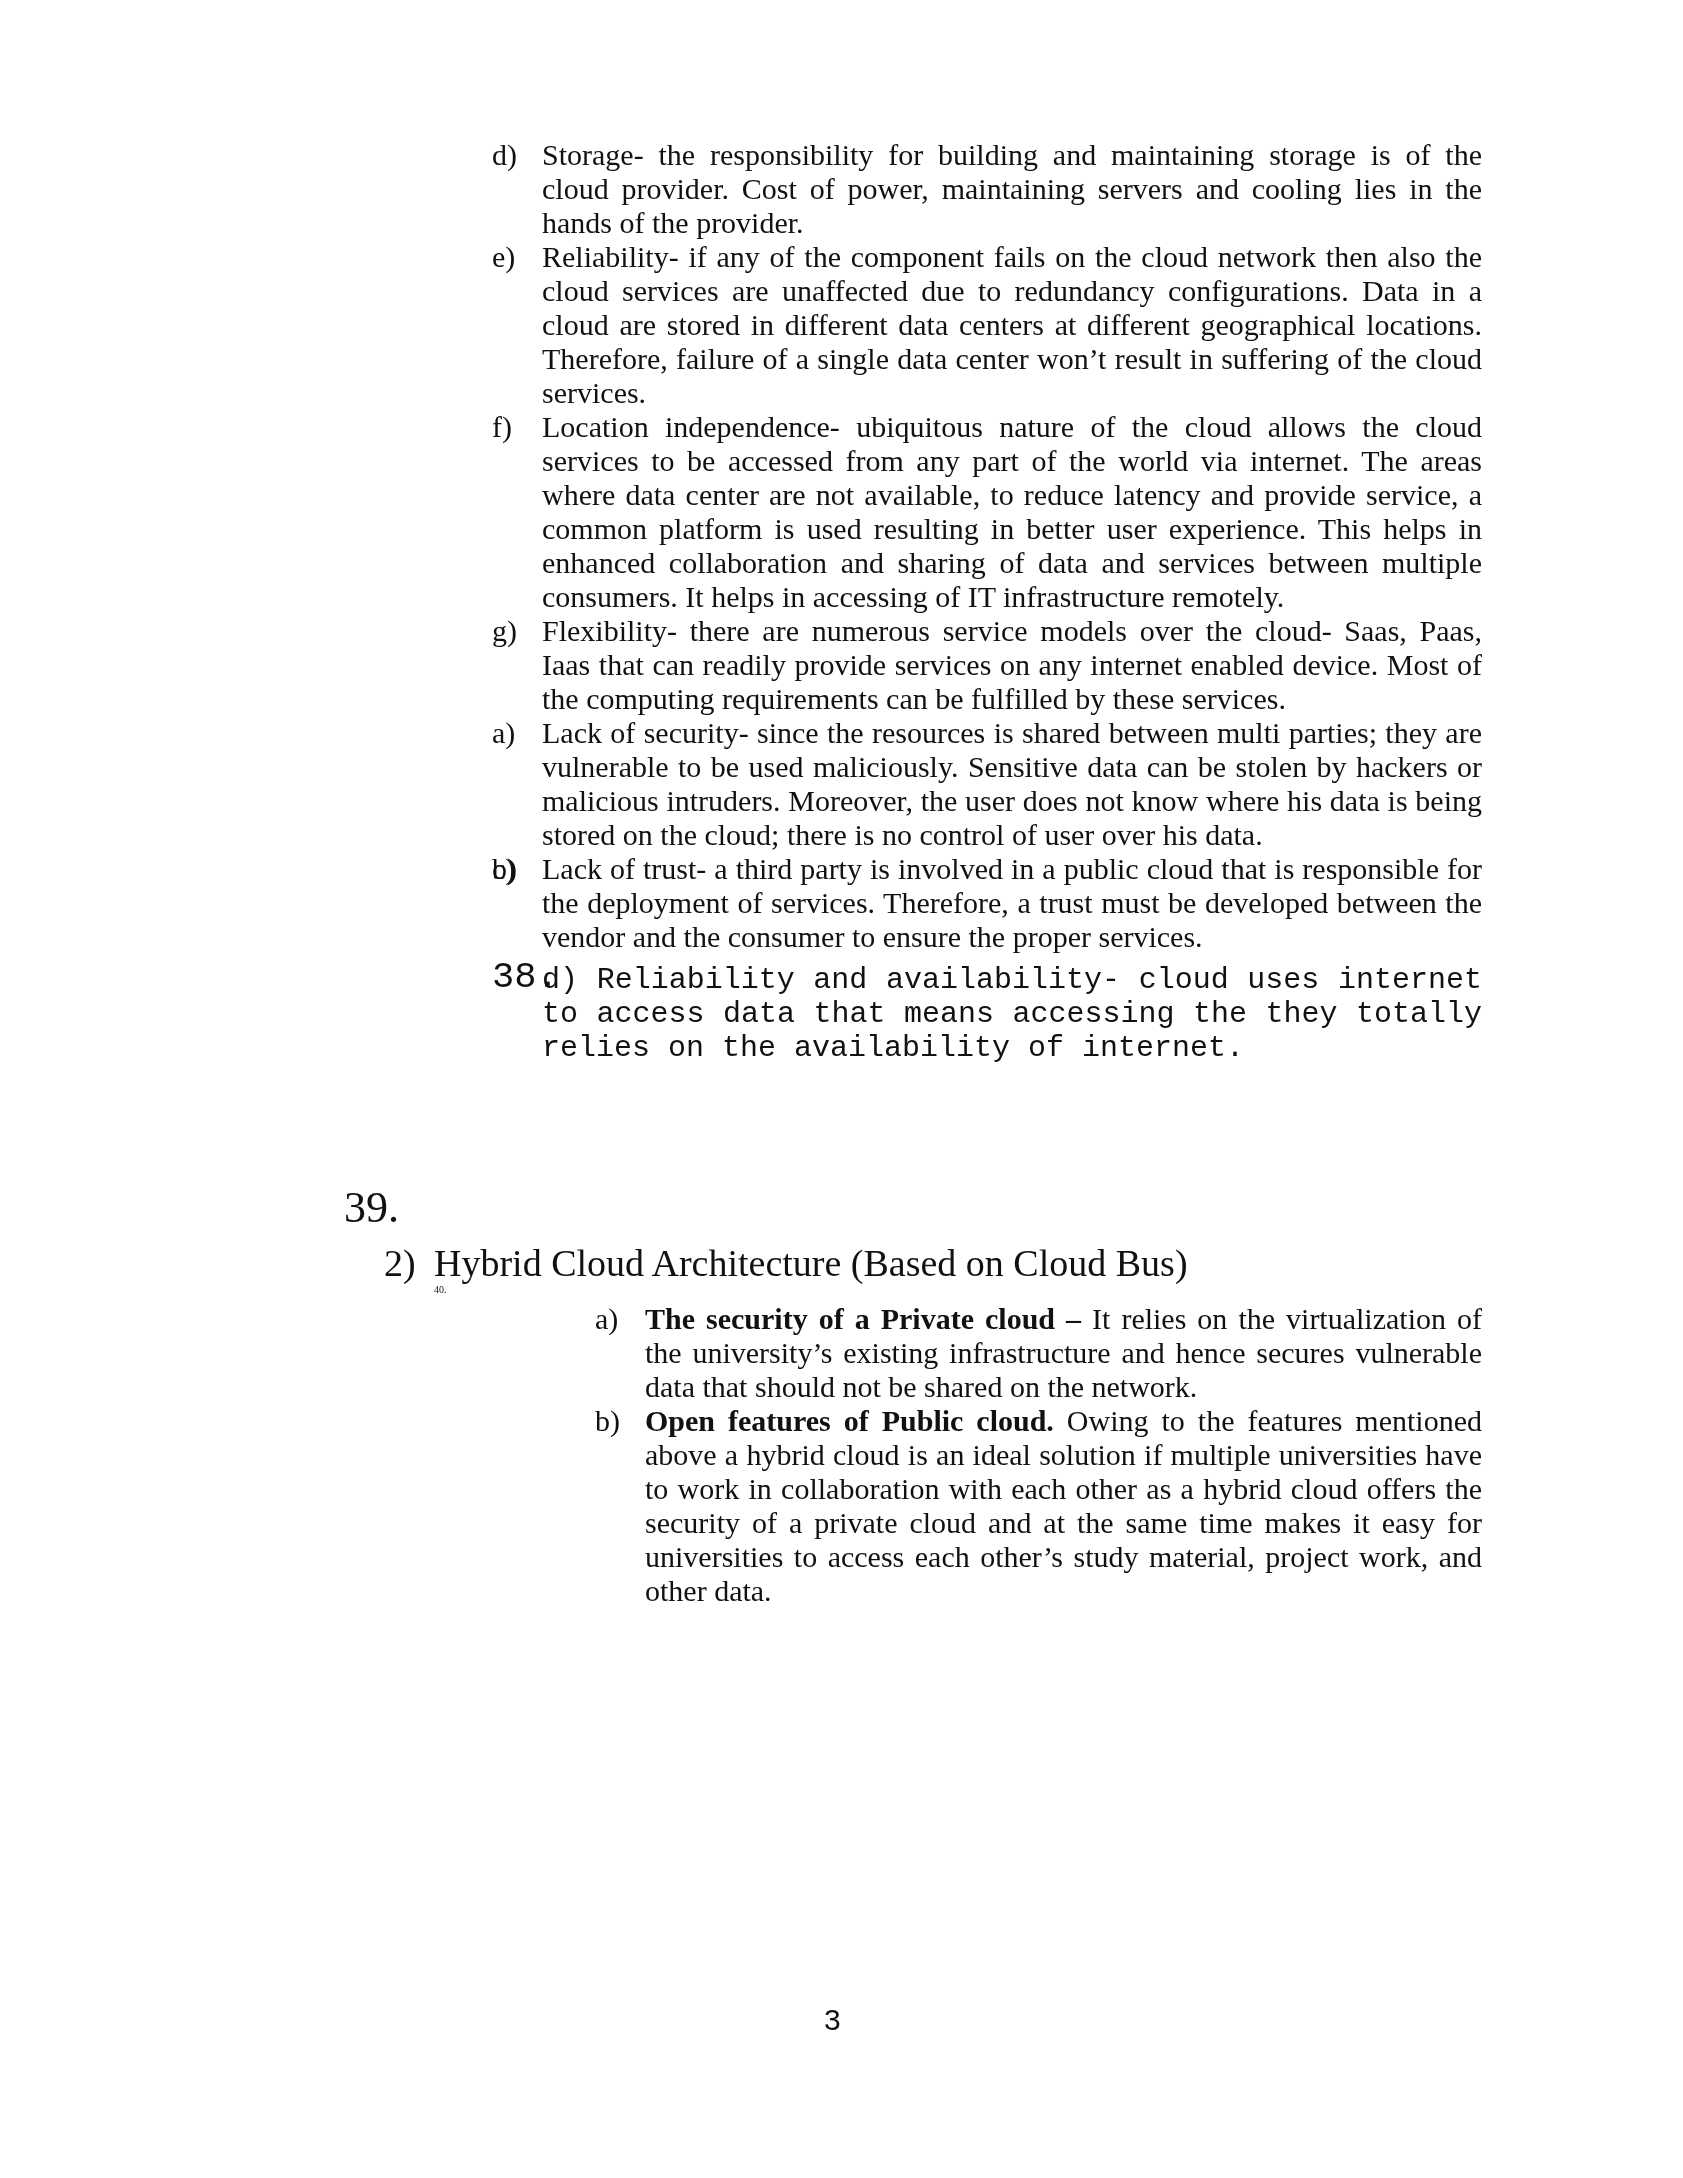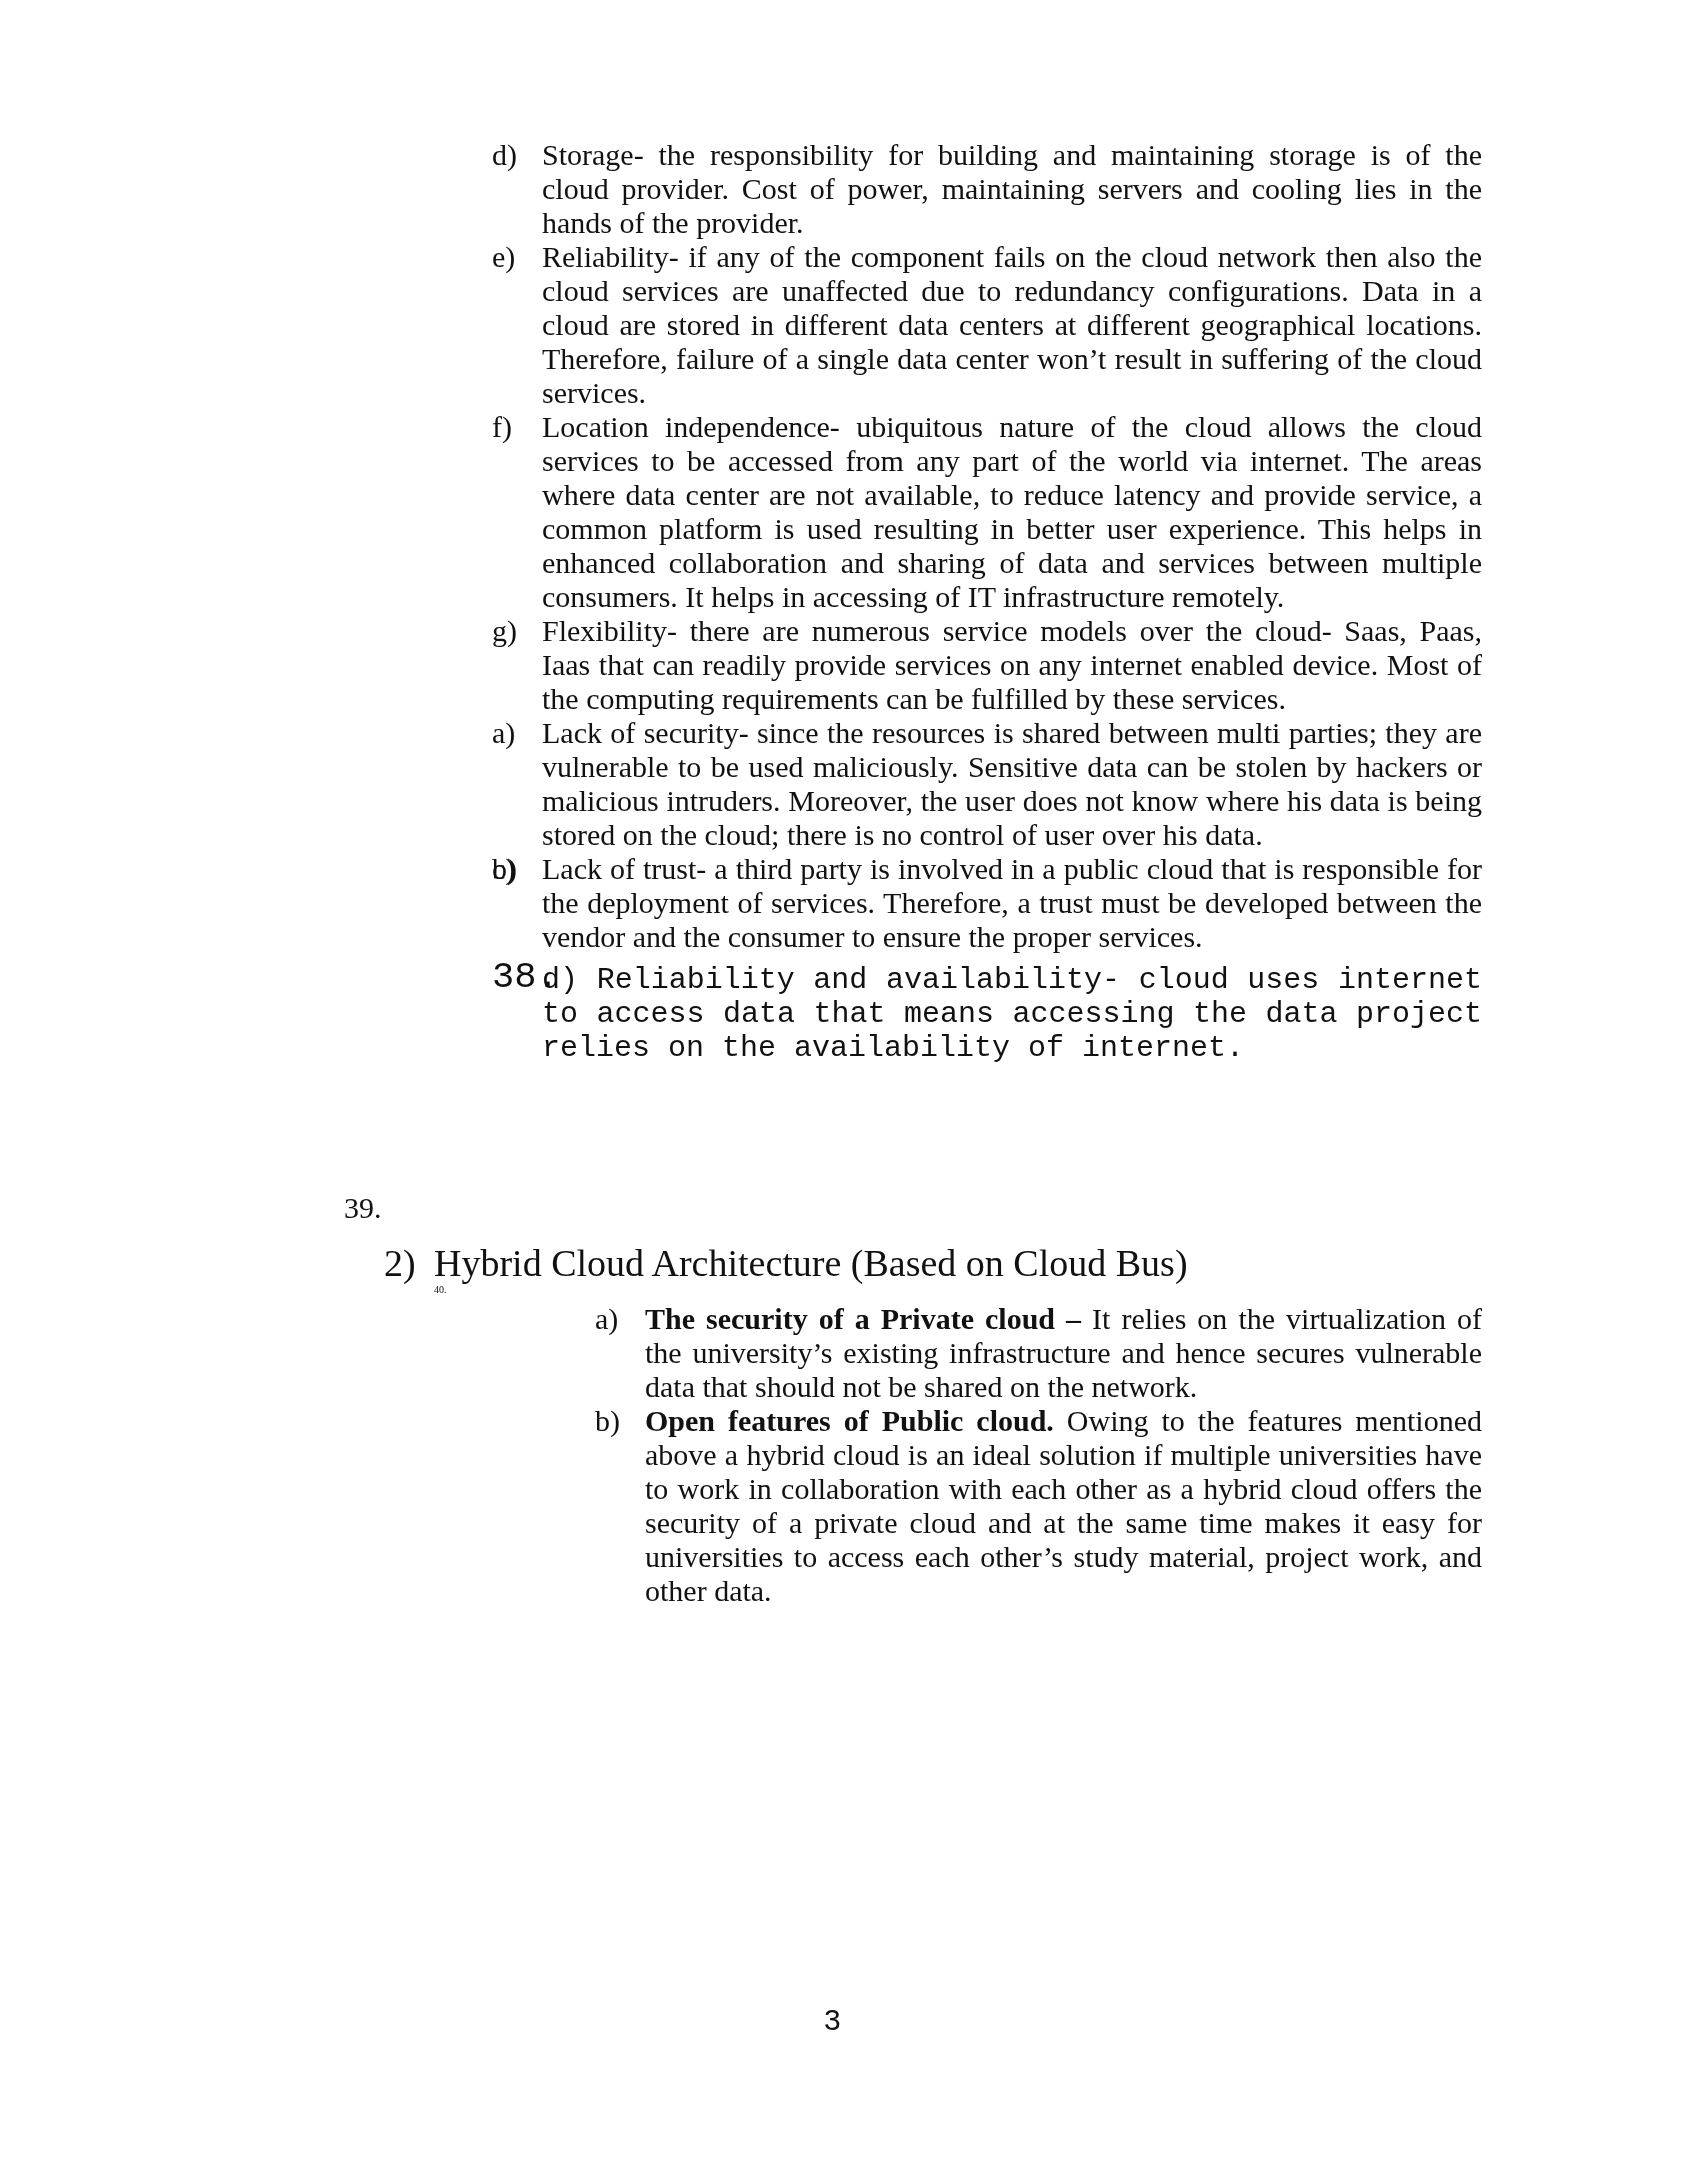--- a/index.html
+++ b/index.html
@@ -4,21 +4,21 @@
 <style>
   html, body { margin:0; padding:0; background:#ffffff; }
   body { width:1683px; height:2178px; position:relative; overflow:hidden; }
   .page { position:absolute; left:0; top:0; width:1683px; height:2178px; background:#fff; color:#111; font-family:"Liberation Serif", serif; }
   .block { position:absolute; font-size:30px; line-height:34px; }
   .item { position:relative; padding-left:50px; text-align:justify; text-align-last:left; }
   .item .lbl { position:absolute; left:0; top:0; }
   .plain { text-align:justify; text-align-last:left; }
   .bold { font-weight:bold; }
   .big38 { font-size:37px; }
-  .num39 { position:absolute; left:344px; top:1188px; font-size:30px; line-height:40px; }
+  .num39 { position:absolute; left:344px; top:1188px; font-size:44px; line-height:40px; }
   .heading { position:absolute; left:384px; top:1229px; font-size:38px; line-height:44px;margin-top:12px; }
   .heading .lbl { display:inline-block; width:50px; }
   .num40 { position:absolute; left:434px; top:1282px; font-size:10px; line-height:16px; }
   .pagenum { position:absolute; left:824px; top:2004px; font-family:"Liberation Sans", sans-serif; font-size:30px; line-height:32px; }
 </style>
 </head>
 <body>
 
 <div class="page">
 
@@ -46,21 +46,21 @@
     <div class="item">
       <span class="lbl">b)</span>
     </div>
     <div class="item">
       <span class="lbl">c)</span>
       <span>Lack of trust- a third party is involved in a public cloud that is responsible for the deployment of services. Therefore, a trust must be developed between the vendor and the consumer to ensure the proper services.</span>
     </div>
     <div class="item" style="margin-top:9px;font-family:Liberation Mono, monospace;">
       <span class="lbl big38" style="top:-3px;">38.</span>
       <span>d)</span>
-      <span>Reliability and availability- cloud uses internet to access data that means accessing the data project relies on the availability of internet.</span>
+      <span>Reliability and availability- cloud uses internet to access data that means accessing the they totally relies on the availability of internet.</span>
     </div>
   </div>
 
   <div class="num39">39.</div>
 
   <div class="heading">
     <span class="lbl">2)</span><span>Hybrid Cloud Architecture (Based on Cloud Bus)</span>
   </div>
 
   <div class="num40">40.</div>

